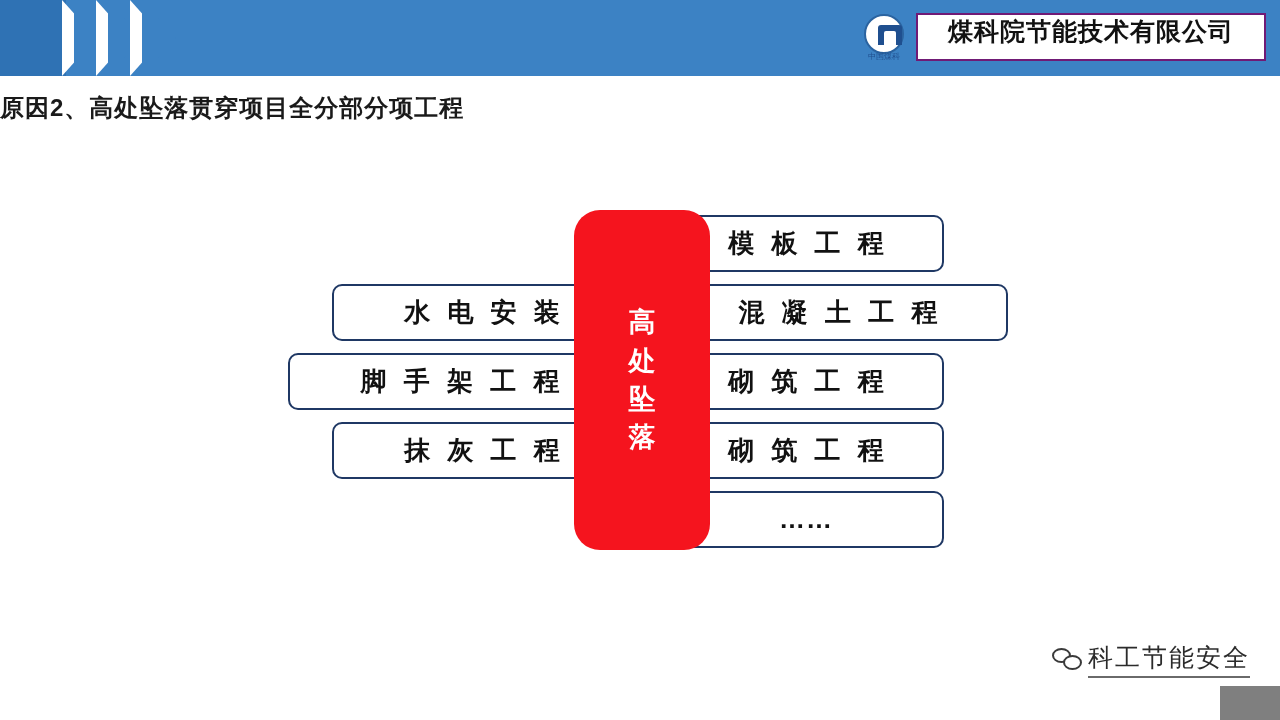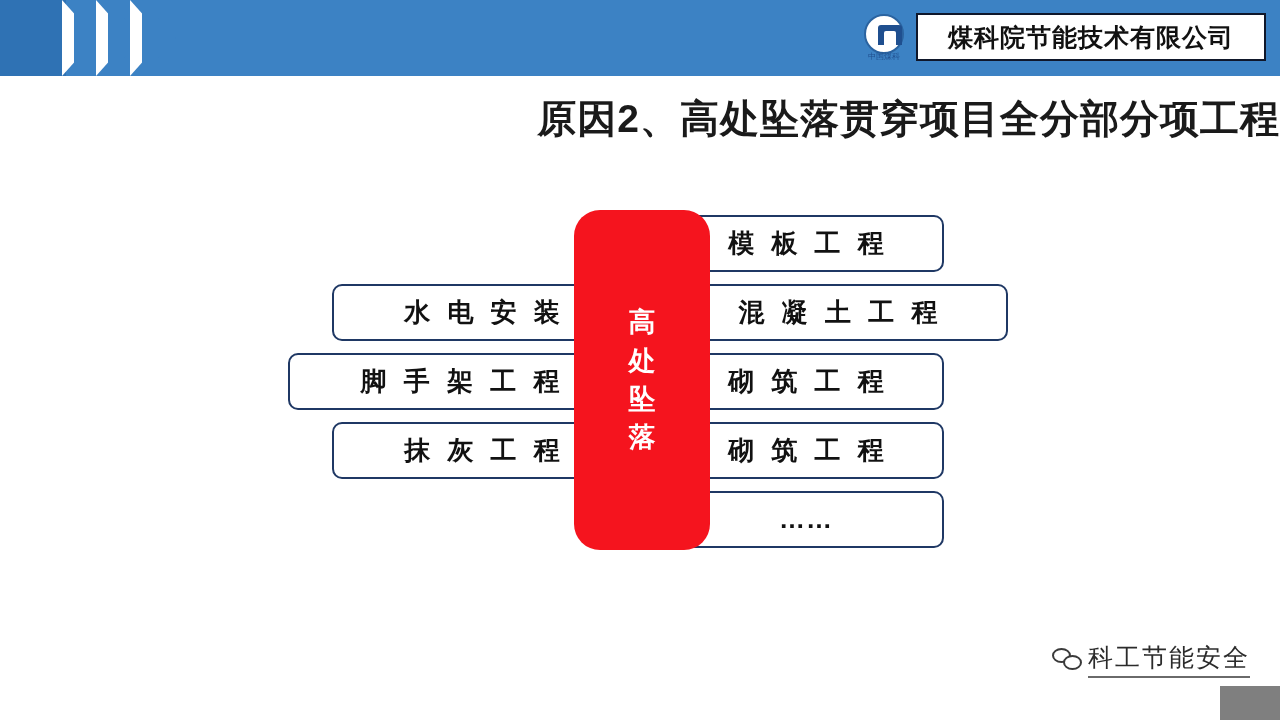--- a/index.html
+++ b/index.html
@@ -94,44 +94,43 @@
     font-weight: normal;
     letter-spacing: 0px;
     white-space: nowrap;
   }
   #company-box {
     position: absolute;
     right: 14px;
     top: 13px;
     height: 48px;
     min-width: 350px;
-    border: 2px solid #0f172a;
+    border: 2px solid #701a75;
     box-sizing: border-box;
     background: #ffffff;
     display: flex;
-    align-items: center;
     justify-content: center;
     padding: 0 12px;
   }
   #company-name {
     font-size: 25px;
     font-weight: bold;
     color: #111111;
     letter-spacing: 1px;
     white-space: nowrap;
   }
 
   
   #slide-title {
     position: absolute;
     left: 0;
     top: 92px;
     width: 1280px;
-    text-align: right;
-    font-size: 39px;
+    text-align: left;
+    font-size: 24px;
     font-weight: bold;
     color: #1a1a1a;
     letter-spacing: 1px;
   }
 
   
   #diagram {
     position: absolute;
     left: 280px;
     top: 215px;

